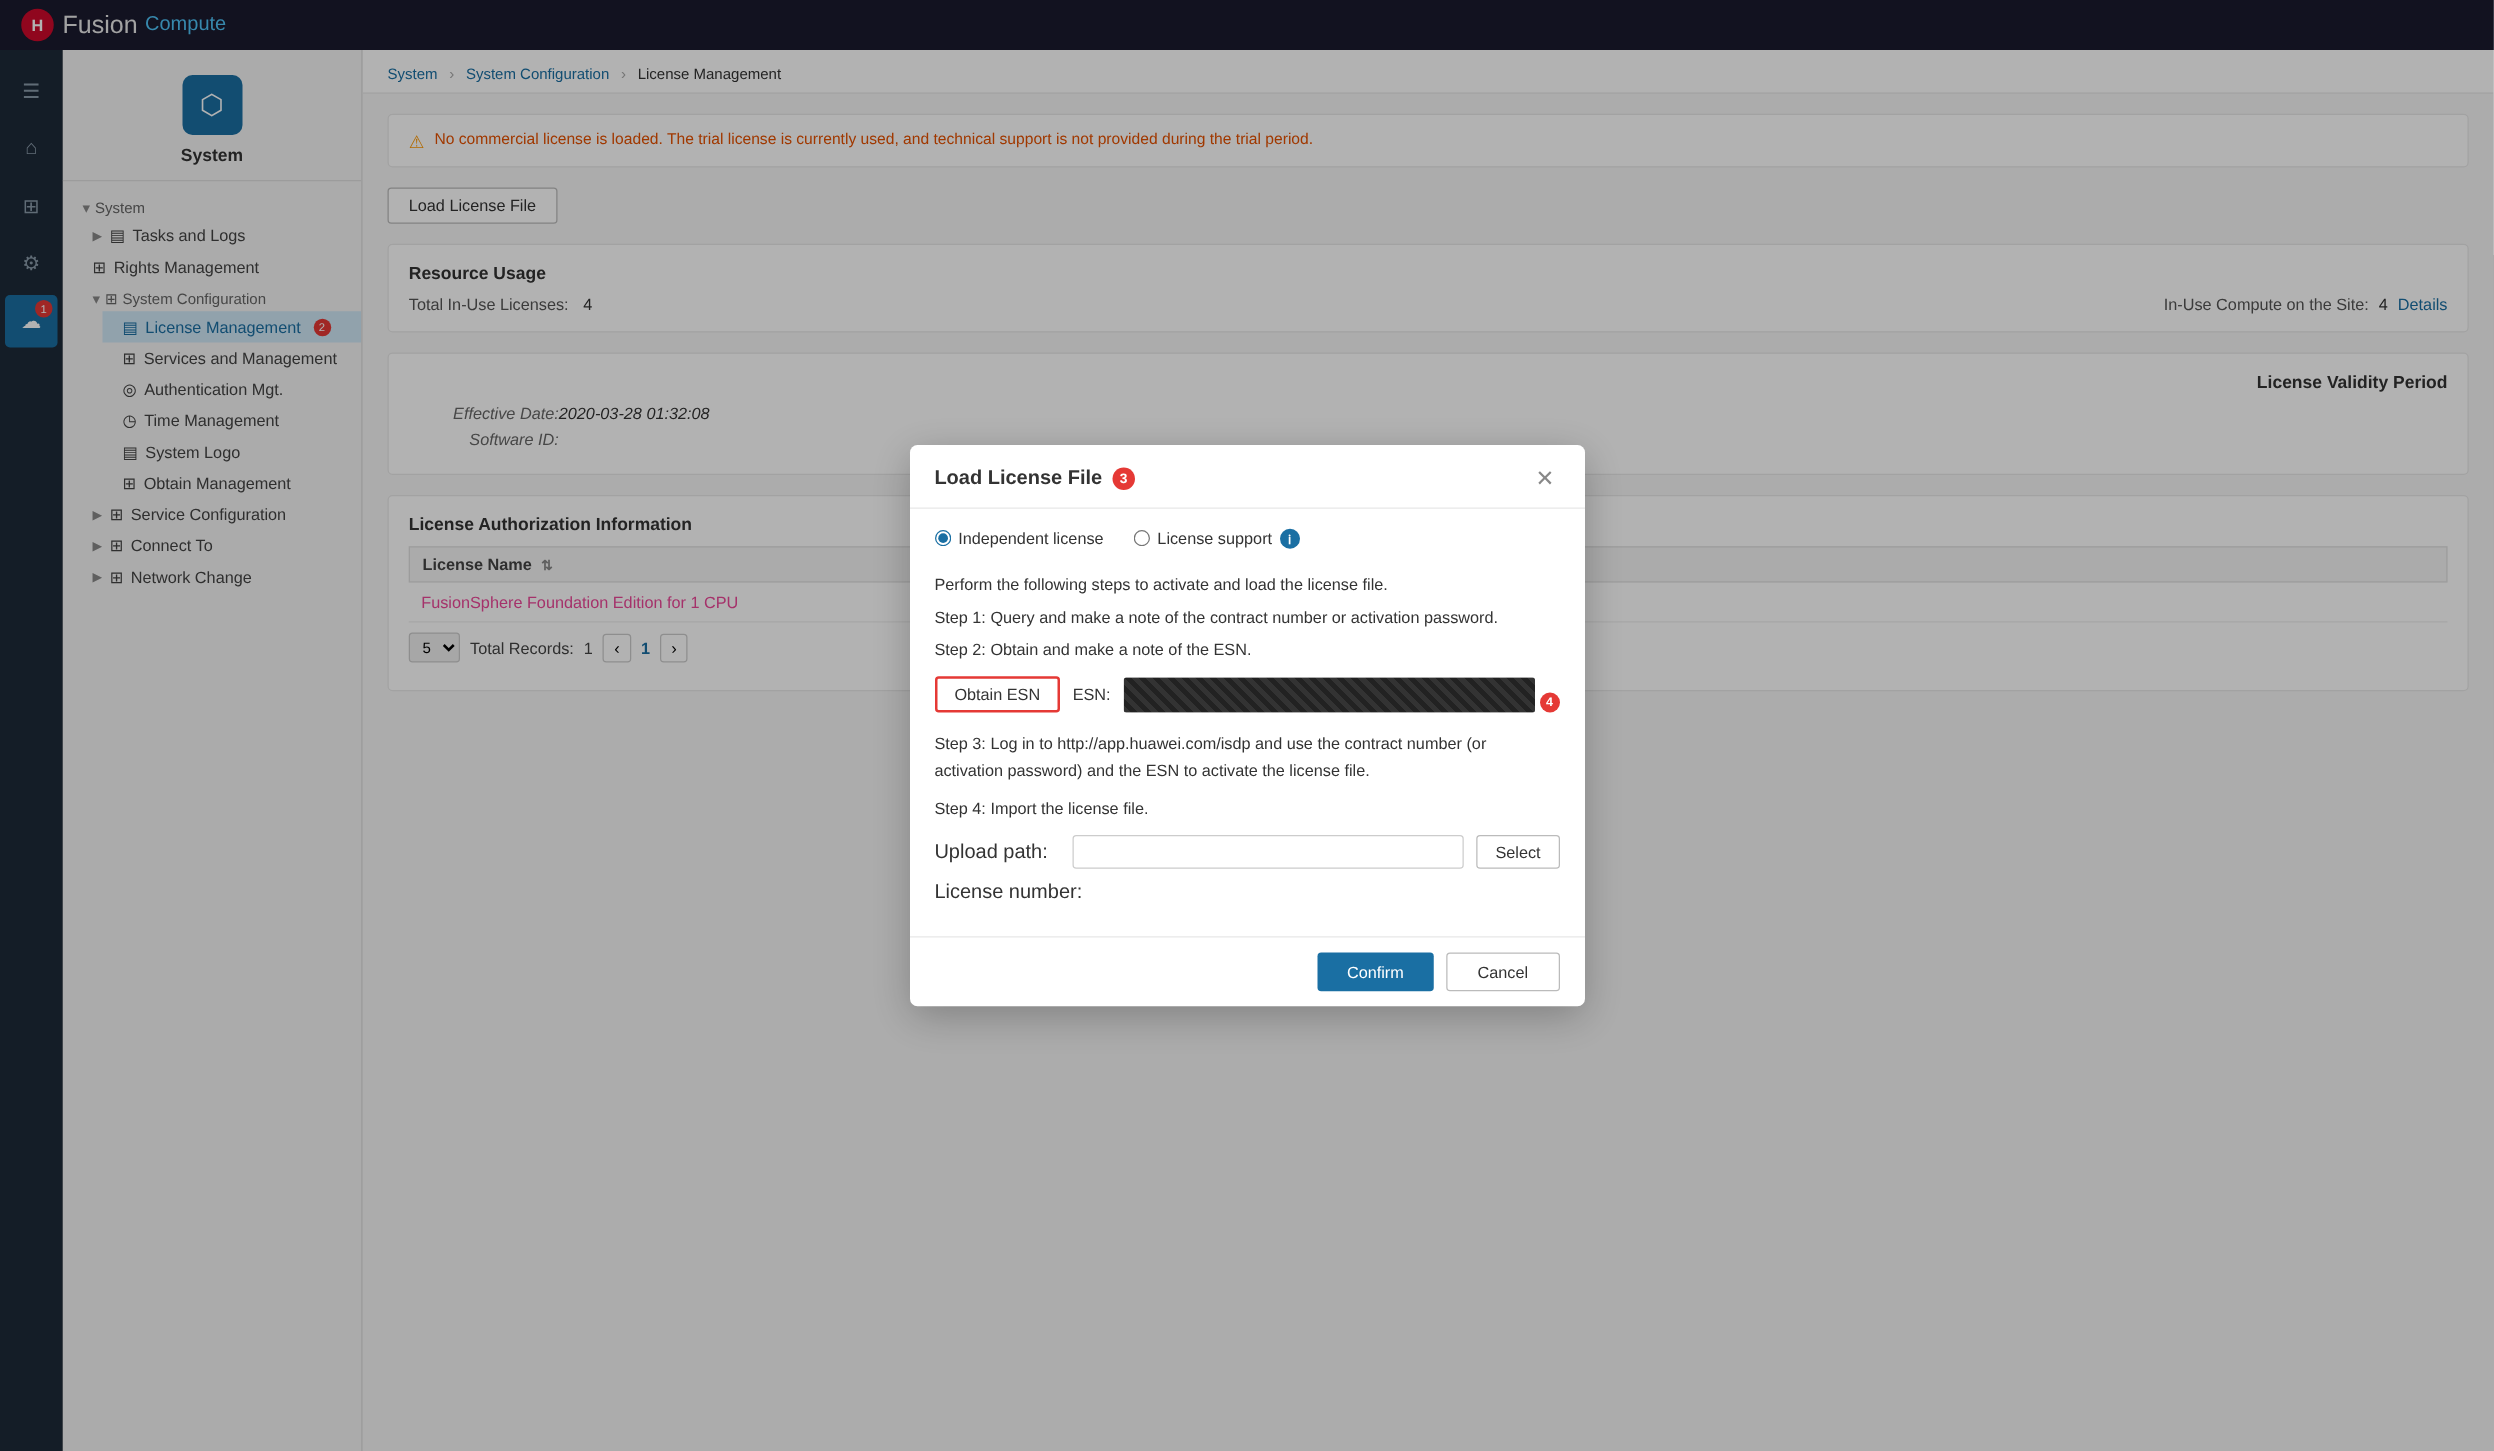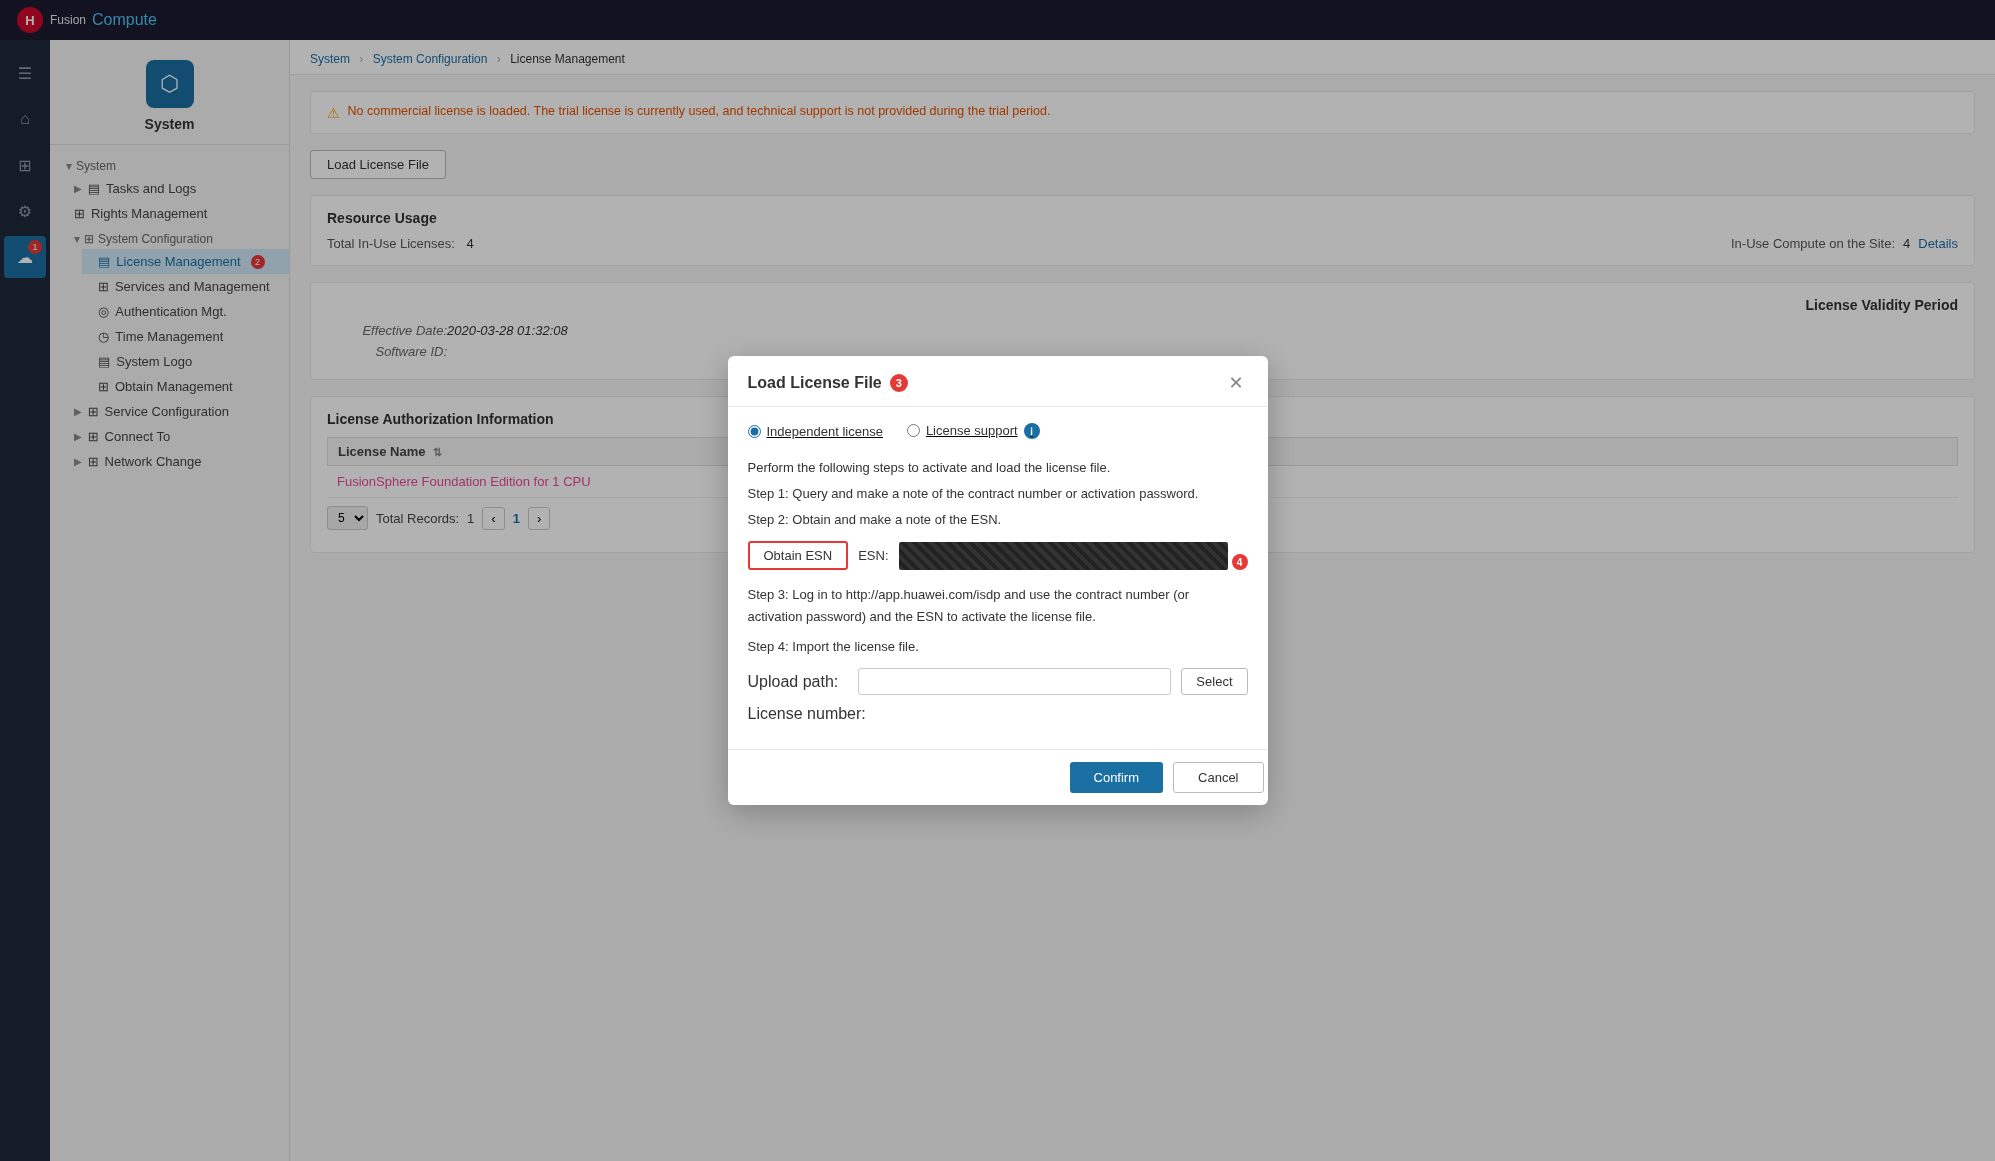--- a/index.html
+++ b/index.html
@@ -5,21 +5,21 @@
     * { box-sizing: border-box; margin: 0; padding: 0; }
     body { font-family: 'Segoe UI', Arial, sans-serif; font-size: 13px; background: #f0f0f0; display: flex; height: 100vh; overflow: hidden; }
 
     
     .topbar {
       position: fixed; top: 0; left: 0; right: 0; height: 40px;
       background: #1a1a2e; display: flex; align-items: center; padding: 0 16px; z-index: 100;
     }
     .topbar-logo { display: flex; align-items: center; gap: 6px; }
     .logo-icon { width: 28px; height: 28px; }
-    .logo-text-fusion { color: #e8e8e8; font-size: 12px; font-weight: 300; }
+    .logo-text-fusion { color: #e8e8e8; font-size: 20px; font-weight: 300; }
     .logo-text-compute { color: #4fc3f7; font-size: 16px; font-weight: 400; }
 
     
     .icon-sidebar {
       position: fixed; top: 40px; left: 0; width: 50px; height: calc(100vh - 40px);
       background: #1e2a38; display: flex; flex-direction: column; align-items: center;
       padding-top: 12px; gap: 4px; z-index: 90;
     }
     .icon-sidebar-item {
       width: 42px; height: 42px; display: flex; align-items: center; justify-content: center;
@@ -136,21 +136,21 @@
       display: flex; align-items: center; justify-content: space-between;
     }
     .modal-title { font-size: 16px; font-weight: 600; color: #333; display: flex; align-items: center; gap: 8px; }
     .modal-step-badge {
       background: #e53935; color: #fff; border-radius: 50%; width: 18px; height: 18px;
       font-size: 11px; display: inline-flex; align-items: center; justify-content: center; font-weight: 700;
     }
     .modal-close { background: none; border: none; font-size: 18px; cursor: pointer; color: #888; padding: 0 4px; }
     .modal-body { padding: 16px 20px; }
 
-    .radio-group { display: flex; gap: 24px; margin-bottom: 18px; align-items: flex-end; text-decoration: underline; }
+    .radio-group { display: flex; gap: 24px; margin-bottom: 18px; align-items: flex-start; }
     .radio-label { display: flex; align-items: center; gap: 6px; cursor: pointer; font-size: 13px; color: #333; }
     .radio-label input[type=radio] { accent-color: #1a6fa3; }
 
     .info-icon {
       display: inline-flex; align-items: center; justify-content: center;
       width: 16px; height: 16px; border-radius: 50%; background: #1a6fa3; color: #fff; font-size: 10px; font-weight: 700; cursor: pointer;
     }
 
     .steps-text { font-size: 13px; color: #333; margin-bottom: 10px; line-height: 1.7; }
     .steps-text p { margin-bottom: 4px; }
@@ -173,21 +173,21 @@
 
     .form-row { display: flex; align-items: center; gap: 10px; margin-bottom: 10px; }
     .form-label { font-size: 16px; color: #333; min-width: 100px; }
     .form-input { flex: 1; padding: 5px 8px; border: 1px solid #ccc; border-radius: 3px; font-size: 13px; }
     .btn-select {
       padding: 5px 14px; border: 1px solid #bbb; background: #fff; border-radius: 3px;
       cursor: pointer; font-size: 13px; color: #333;
     }
 
     .modal-footer {
-      padding: 12px 4px; border-top: 1px solid #e8e8e8; display: flex; justify-content: flex-end; gap: 10px;
+      padding: 12px 20px; border-top: 1px solid #e8e8e8; display: flex; justify-content: flex-end; gap: 10px;
     }
     .btn-primary {
       padding: 7px 24px; background: #1a6fa3; color: #fff; border: none; border-radius: 3px;
       cursor: pointer; font-size: 13px; font-weight: 500;
     }
     .btn-cancel {
       padding: 7px 24px; background: #fff; color: #333; border: 1px solid #bbb; border-radius: 3px;
       cursor: pointer; font-size: 13px;
     }
   </style>

